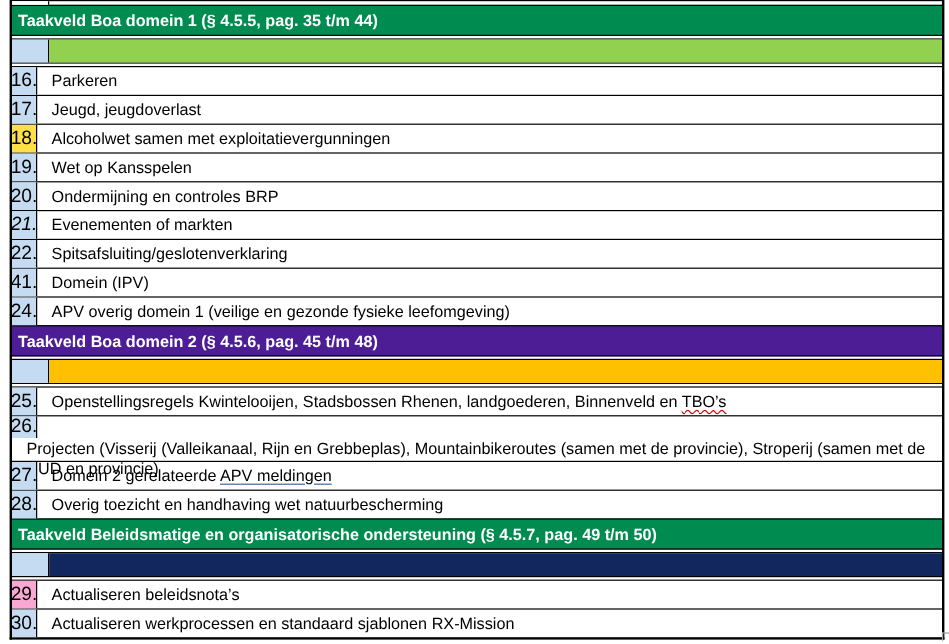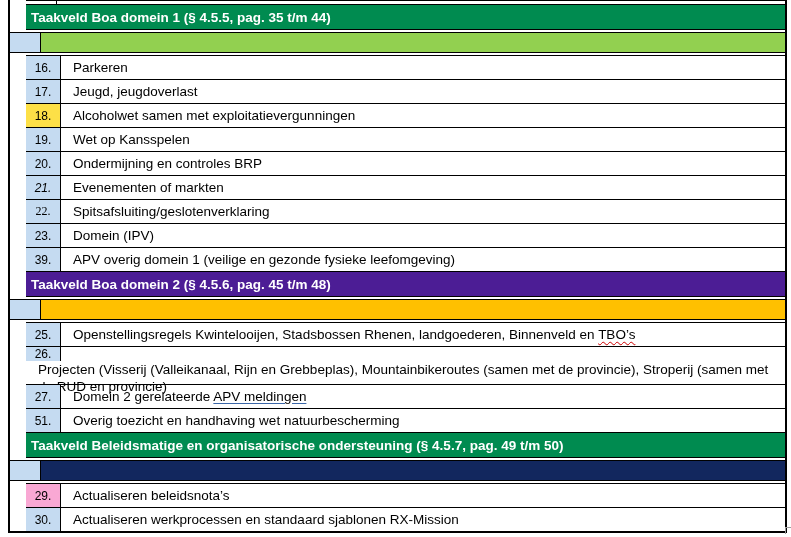--- a/index.html
+++ b/index.html
@@ -14,21 +14,21 @@
   }
   .tbl {
     position: absolute;
     left: 8px; top: 0;
     width: 779px;
     border-left: 2px solid #000;
     border-right: 2px solid #000;
     border-bottom: 2px solid #000;
     background: #fff;
   }
-  .row { display: flex; align-items: stretch; margin-left: 16px; }
+  .row { display: flex; align-items: stretch; }
 
   
   .sliver { height: 4px; border-top: 1px solid #000; }
   .sliver .numcell { width: 31px; border-right: 1px solid #000; background: #fff; }
   .sliver .rest { flex: 1; }
 
   
   .hdr {
     height: 26px;
     border-top: 1px solid #000;
@@ -46,24 +46,24 @@
     margin: 2px 0;
     border-top: 1px solid #000;
     border-bottom: 1px solid #000;
   }
   .band .numcell { width: 31px; border-right: 1px solid #000; }
   .band .fill { flex: 1; }
 
   
   .data { border-top: 1px solid #000; }
   .data .numcell {
-    width: 35px;
+    width: 21px;
     border-right: 1px solid #000;
     display: flex; align-items: center; justify-content: center;
-    font-size: 12px;
+    font-size: 16px;
   }
   .data .txt {
     flex: 1;
     display: flex; align-items: center;
     padding-left: 12px; padding-right: 10px;
     line-height: 17px;
   }
   .h24 { height: 24px; }
   .h38 { height: 38px; flex-direction: column; }
   .txt .inline { display: inline; }
@@ -141,33 +141,33 @@
         <span class="inline">Ondermijning en controles BRP</span>
       </div>
   </div>
   <div class="row data h24">
     <div class="numcell" style="background: rgb(197, 219, 241); font-style: italic;">21.</div>
     <div class="txt">
         <span class="inline">Evenementen of markten</span>
       </div>
   </div>
   <div class="row data h24">
-    <div class="numcell" style="background: rgb(197, 219, 241); font-family: Liberation Serif, serif;">22.</div>
+    <div class="numcell" style="background: rgb(197, 219, 241);">22.</div>
     <div class="txt">
         <span class="inline">Spitsafsluiting/geslotenverklaring</span>
       </div>
   </div>
   <div class="row data h24">
-    <div class="numcell" style="background: rgb(197, 219, 241);">23.</div>
+    <div class="numcell" style="background: rgb(197, 219, 241);">41.</div>
     <div class="txt">
         <span class="inline">Domein (IPV)</span>
       </div>
   </div>
   <div class="row data h24">
-    <div class="numcell" style="background: rgb(197, 219, 241);">39.</div>
+    <div class="numcell" style="background: rgb(197, 219, 241);">24.</div>
     <div class="txt">
         <span class="inline">APV overig domein 1 (veilige en gezonde fysieke leefomgeving)</span>
       </div>
   </div>
 
   <div class="row hdr" style="background: #4c1d95;">
     <span>Taakveld Boa domein 2 (§ 4.5.6, pag. 45 t/m 48)</span>
   </div>
   <div class="row band">
     <div class="numcell" style="background: rgb(197, 219, 241);"></div>
@@ -186,21 +186,21 @@
         <span class="inline">Projecten (Visserij (Valleikanaal, Rijn en Grebbeplas), Mountainbikeroutes (samen met de provincie), Stroperij (samen met de RUD en provincie)</span>
       </div>
   </div>
   <div class="row data h24">
     <div class="numcell" style="background: rgb(197, 219, 241);">27.</div>
     <div class="txt">
         <p><span class="inline">Domein 2 gerelateerde </span><span class="inline lnk">APV meldingen</span></p>
       </div>
   </div>
   <div class="row data h24">
-    <div class="numcell" style="background: rgb(197, 219, 241);">51.</div>
+    <div class="numcell" style="background: rgb(197, 219, 241);">28.</div>
     <div class="txt">
         <span class="inline">Overig toezicht en handhaving wet natuurbescherming</span>
       </div>
   </div>
 
   <div class="row hdr" style="background: rgb(0, 139, 80);">
     <span>Taakveld Beleidsmatige en organisatorische ondersteuning (§ 4.5.7, pag. 49 t/m 50)</span>
   </div>
   <div class="row band">
     <div class="numcell" style="background: rgb(197, 219, 241);"></div>

